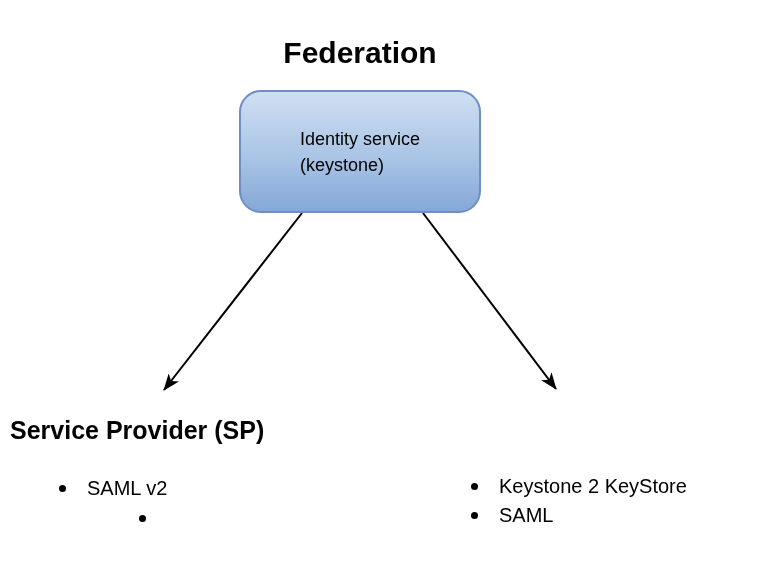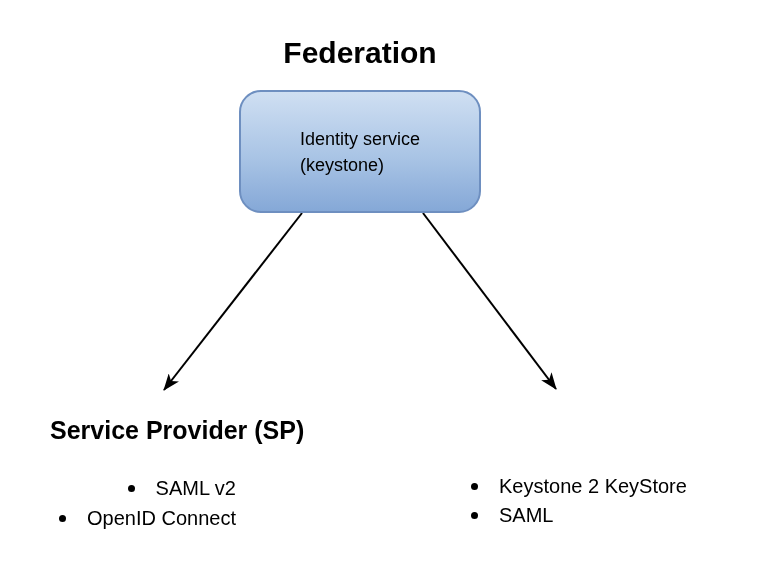--- a/index.html
+++ b/index.html
@@ -40,21 +40,20 @@
     font-size: 18px;
     line-height: 26px;
     white-space: pre-line;
   }
   .branch-heading {
     position: absolute;
     font-size: 25px;
     font-weight: bold;
     line-height: 31px;
     white-space: nowrap;
-    margin-left: 40px;
   }
   .branch-heading.sp  { left: 10px;  top: 415px; }
   .branch-heading.idp { left: 447px; top: 412px; }
   .list {
     position: absolute;
     margin: 0; padding: 0;
     list-style: none;
     font-size: 20px;
   }
   .list.sp  { left: 59px;  top: 473px; }
@@ -90,21 +89,21 @@
 
   <div class="node">
     <span>Identity service
 (keystone)</span>
   </div>
 
   <div class="branch-heading sp">Service Provider (SP)</div>
 
   <ul class="list sp">
     <li><span class="bullet"></span><span>SAML v2</span></li>
-    <li><span class="bullet"></span><span>OpenID Connect</span></li>
+    <li><span class="bullet"></span></li>
   </ul>
 
 
   <ul class="list idp">
     <li><span class="bullet"></span><span>Keystone 2 KeyStore</span></li>
     <li><span class="bullet"></span><span>SAML</span></li>
   </ul>
 
 </div>
 

